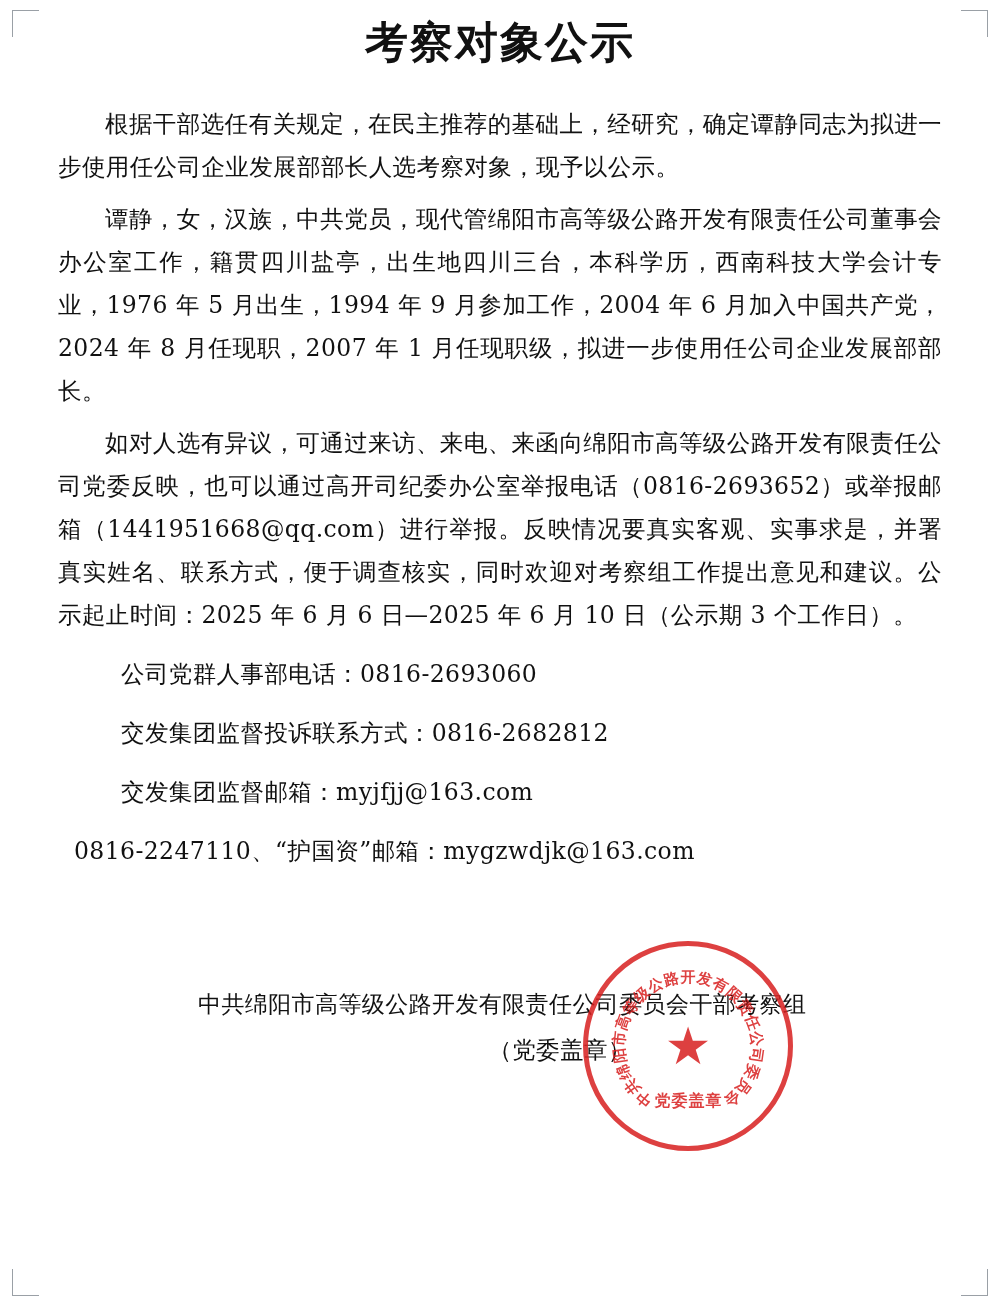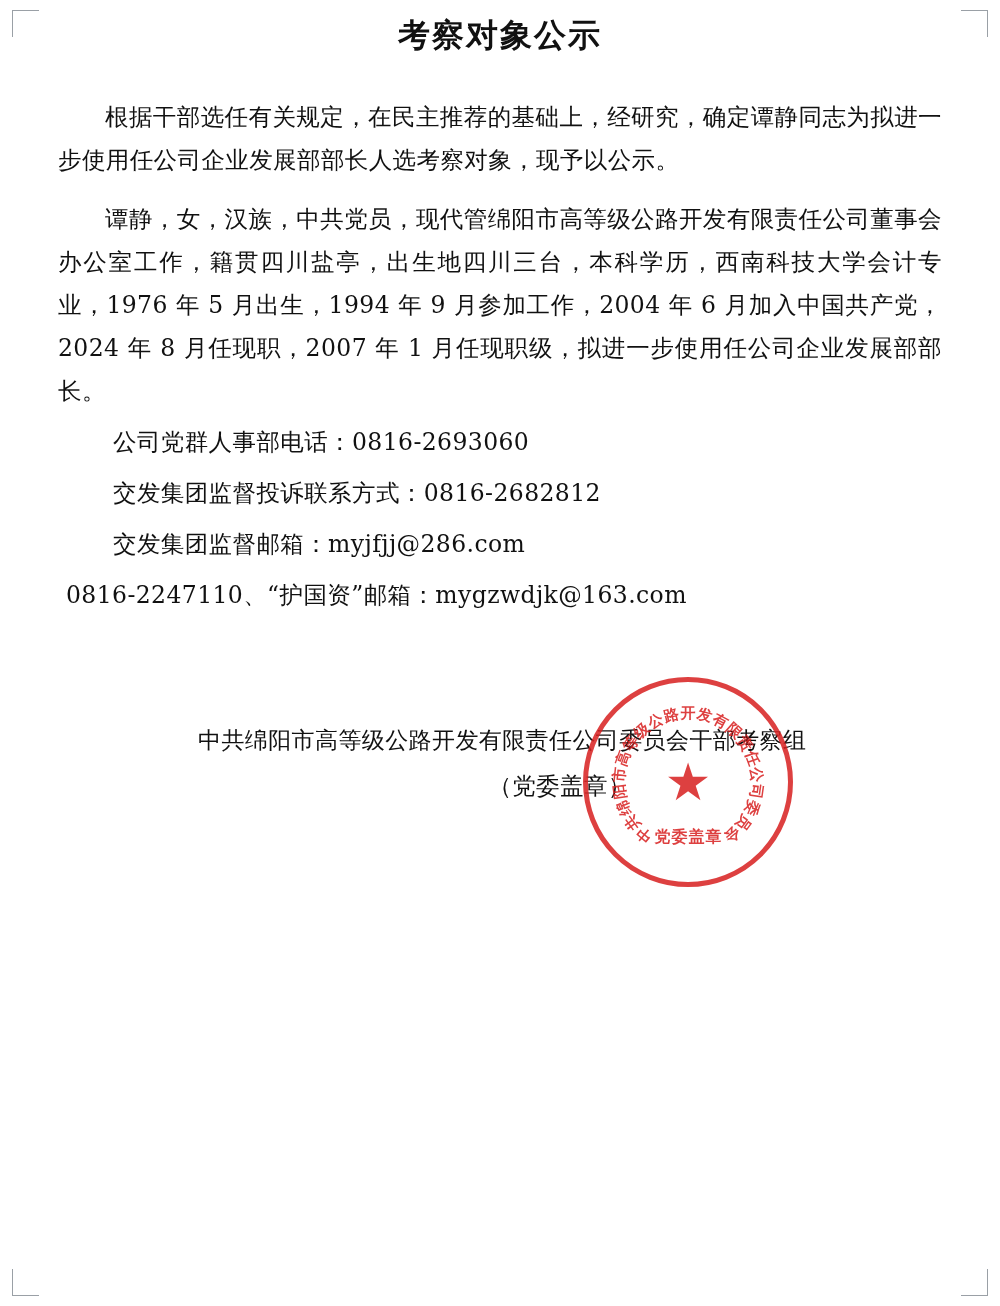--- a/index.html
+++ b/index.html
@@ -31,42 +31,42 @@
     border-style: solid;
     border-width: 0;
   }
   .crop.tl { top: 10px;  left: 12px;  border-left-width: 1px; border-top-width: 1px; }
   .crop.tr { top: 10px;  right: 12px; border-right-width: 1px; border-top-width: 1px; }
   .crop.bl { bottom: 10px; left: 12px;  border-left-width: 1px; border-bottom-width: 1px; }
   .crop.br { bottom: 10px; right: 12px; border-right-width: 1px; border-bottom-width: 1px; }
 
   .doc-title {
     text-align: center;
-    font-size: 32px;
+    font-size: 43px;
     font-weight: bold;
     letter-spacing: 2px;
     padding-top: 14px;
     padding-bottom: 22px;
     font-family: "DejaVu Serif", "Liberation Serif", serif;
   }
 
   .para {
     font-size: 23.5px;
     line-height: 43px;
     text-align: justify;
     text-justify: inter-ideograph;
     text-indent: 2em;
-    margin: 16px 0 4px 0;
+    margin: 9px 0 4px 0;
     letter-spacing: 0.4px;
   }
   .contact-line {
     font-size: 23.5px;
     line-height: 43px;
     text-indent: 2em;
-    margin: 8px;
+    margin: 16px;
     letter-spacing: 0.4px;
   }
   .contact-line.cont {
     text-indent: 0;
   }
 
   .spacer-block {
     height: 86px;
   }
 
@@ -151,24 +151,25 @@
 
   <div class="crop tl"></div>
   <div class="crop tr"></div>
   <div class="crop bl"></div>
   <div class="crop br"></div>
 
   <div class="doc-title">考察对象公示</div>
 
   <p class="para">根据干部选任有关规定，在民主推荐的基础上，经研究，确定谭静同志为拟进一步使用任公司企业发展部部长人选考察对象，现予以公示。</p>
   <p class="para">谭静，女，汉族，中共党员，现代管绵阳市高等级公路开发有限责任公司董事会办公室工作，籍贯四川盐亭，出生地四川三台，本科学历，西南科技大学会计专业，1976 年 5 月出生，1994 年 9 月参加工作，2004 年 6 月加入中国共产党，2024 年 8 月任现职，2007 年 1 月任现职级，拟进一步使用任公司企业发展部部长。</p>
+  <p class="para">如对人选有异议，可通过来访、来电、来函向绵阳市高等级公路开发有限责任公司党委反映，也可以通过高开司纪委办公室举报电话（0816-2693652）或举报邮箱（1441951668@qq.com）进行举报。反映情况要真实客观、实事求是，并署真实姓名、联系方式，便于调查核实，同时欢迎对考察组工作提出意见和建议。公示起止时间：2025 年 6 月 6 日—2025 年 6 月 10 日（公示期 3 个工作日）。</p>
 
   <p class="contact-line">公司党群人事部电话：0816-2693060</p>
   <p class="contact-line">交发集团监督投诉联系方式：0816-2682812</p>
-  <p class="contact-line">交发集团监督邮箱：myjfjj@286.com</p>
+  <p class="contact-line">交发集团监督邮箱：myjfjj@163.com</p>
   <p class="contact-line cont">0816-2247110、“护国资”邮箱：mygzwdjk@163.com</p>
 
   <div class="spacer-block"></div>
 
   <div class="signature-area">
     <div class="sign-line">中共绵阳市高等级公路开发有限责任公司委员会干部考察组</div>
     <div class="sign-sub">（党委盖章）</div>
 
     <div class="seal">
       <div class="ring-text" id="seal-ring">

